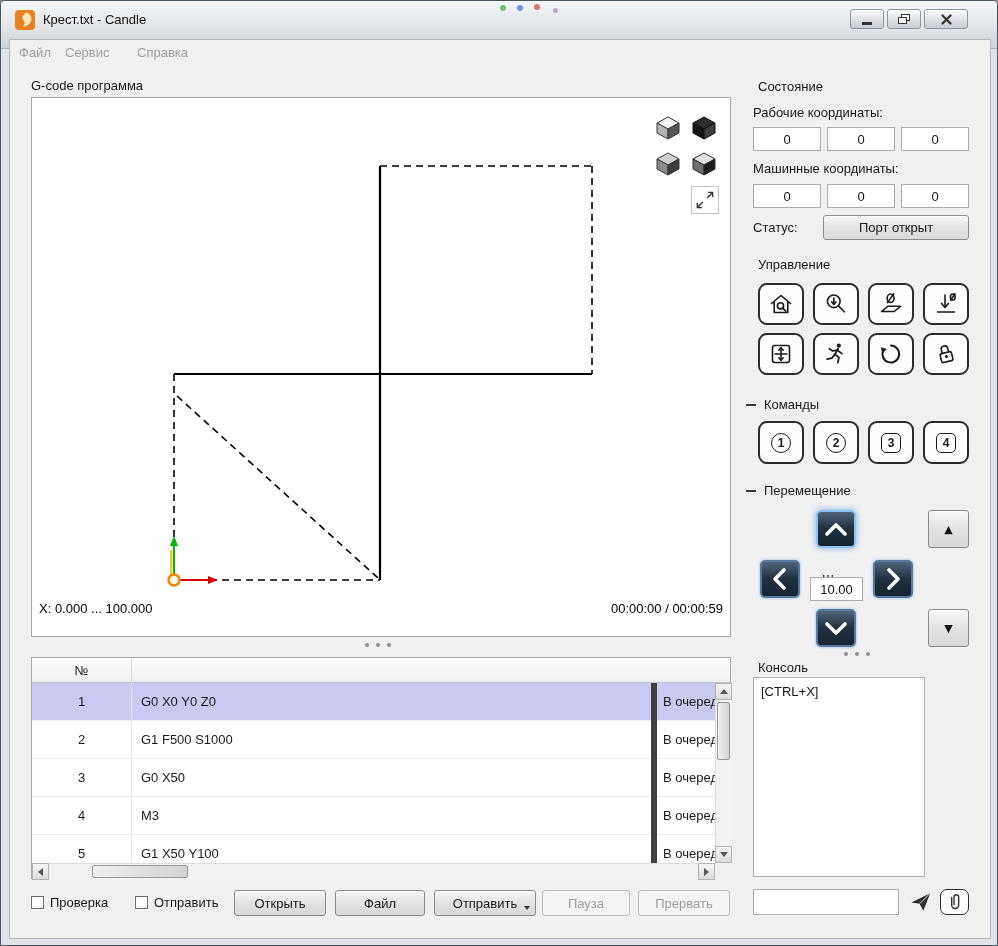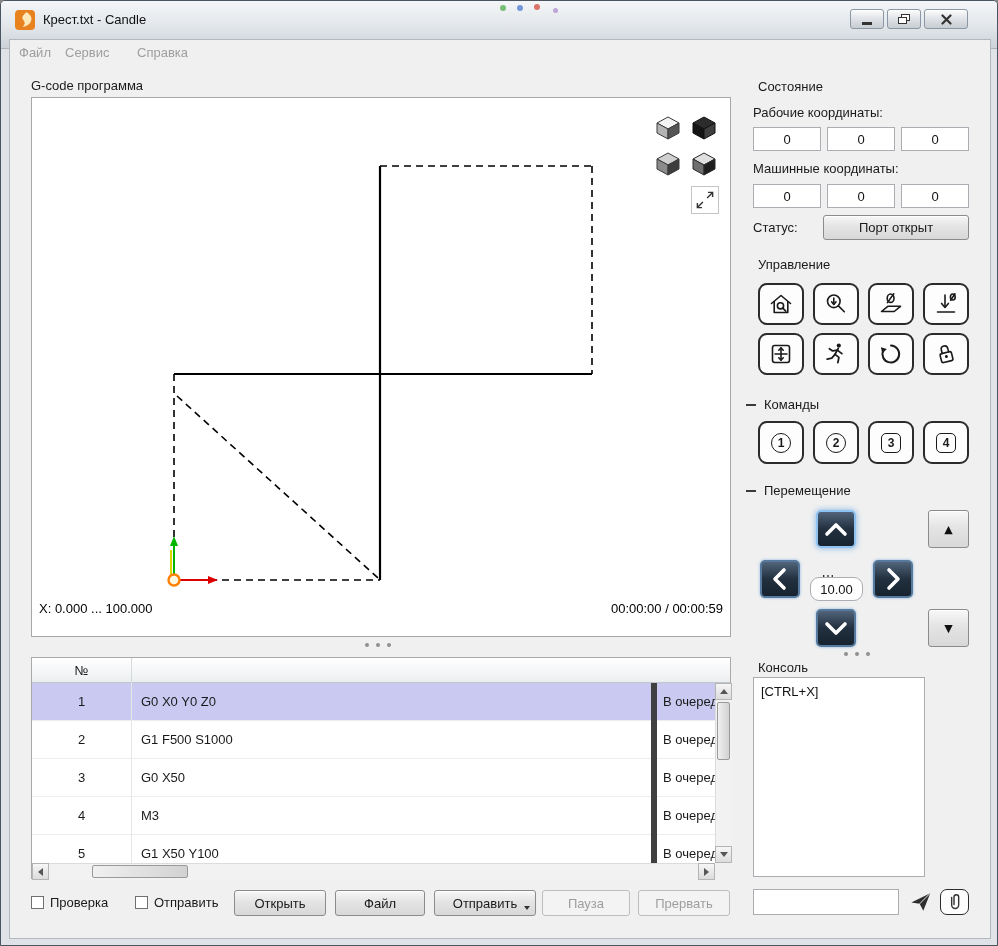--- a/index.html
+++ b/index.html
@@ -81,21 +81,21 @@
   .cnum.circle { border-radius:50%; } .cnum.square { border-radius:5px; }
   .jog-dark { position:absolute; width:40px; height:38px; border-radius:5px;
               background:linear-gradient(#51647a,#22303f 50%,#17232f);
               border:2px solid #567a9e; box-shadow:0 0 3px rgba(110,165,220,.8);
               display:flex; align-items:center; justify-content:center; }
   .jog-dark.focus { border-color:#8ec2f0; box-shadow:0 0 6px #7fb2e5; }
   .jog-z { position:absolute; width:41px; height:38px; }
   .tri-glyph { font-family:"DejaVu Sans", sans-serif; font-size:11px; color:#101010; }
   input.textinput { position:absolute; background:#fff; border:1px solid #abadb3; font-family:"Liberation Sans",sans-serif;
                     font-size:13px; color:#111; padding:0 5px; outline:none; }
-  input.center { text-align:center;border-radius:9px; }
+  input.center { text-align:center; }
   .flat-icon-btn { position:absolute; display:flex; align-items:center; justify-content:center; background:transparent; border:none; }
   .border-icon-btn { position:absolute; display:flex; align-items:center; justify-content:center;
                      background:#fdfdfd; border:1.6px solid #2b2b2b; border-radius:7px; }
   .console-box { position:absolute; left:752px; top:676px; width:172px; height:200px;
                  background:#fff; border:1px solid #abadb3; padding:6px 7px; font-size:13px; color:#111; }
 </style>
 </head>
 <body>
 
 <div class="window">

